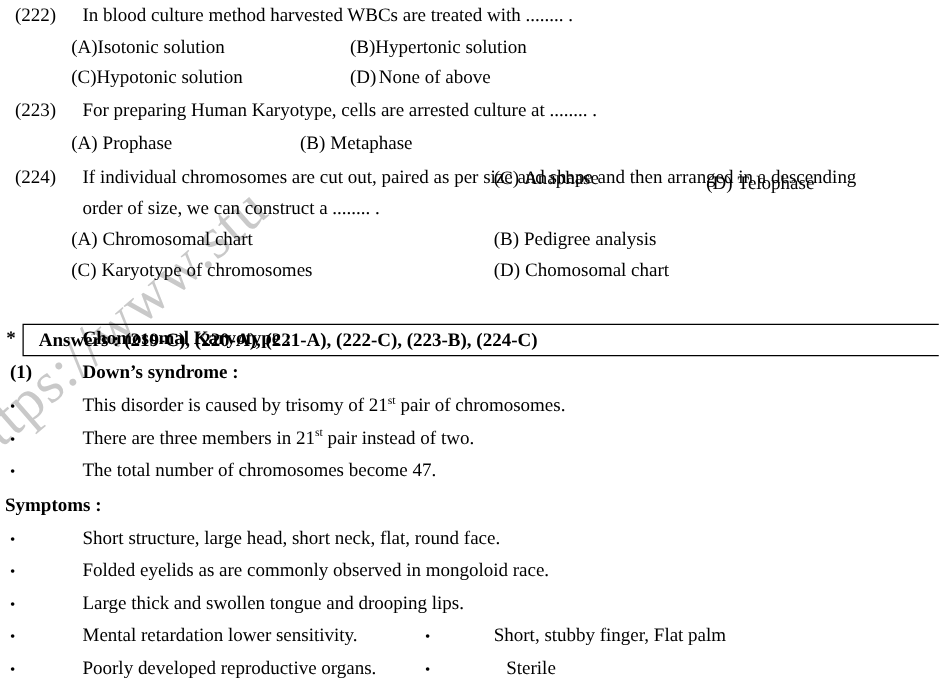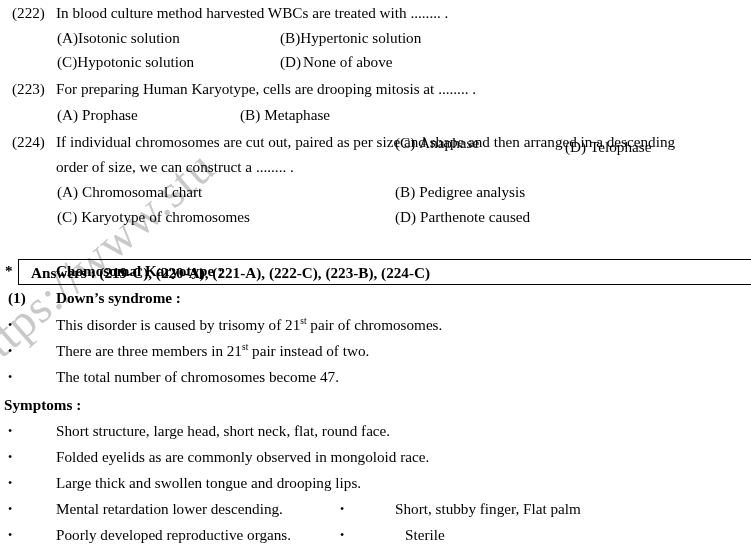--- a/index.html
+++ b/index.html
@@ -70,21 +70,21 @@
     font-weight: bold;
   }
   .marker.bullet {
     left: 8px;
     font-size: 12px;
     line-height: 18px;
   }
 
   .body-text {
     position: absolute;
-    left: 56px;
+    left: 66px;
     top: 0;
     white-space: nowrap;
   }
 
   .opt {
     position: absolute;
     top: 0;
     white-space: nowrap;
   }
   .col-a { left: 57px; }
@@ -160,21 +160,21 @@
     <span class="opt col-a">
       <span>(C)</span><span>Hypotonic solution</span>
     </span>
     <span class="opt col-b2">
       <span>(D)</span><span style="padding-left:2px;">None of above</span>
     </span>
   </div>
 
   <div class="row" style="top:80px;">
     <span class="marker">(223)</span>
-    <span class="body-text">For preparing Human Karyotype, cells are drooping mitosis at ........ .</span>
+    <span class="body-text">For preparing Human Karyotype, cells are arrested culture at ........ .</span>
   </div>
   <div class="row" style="top:106px;">
     <span class="opt col-a">
       <span>(A)</span><span style="padding-left:4px;">Prophase</span>
     </span>
     <span class="opt col-b4">
       <span>(B)</span><span style="padding-left:4px;">Metaphase</span>
     </span>
     <span class="opt col-c4">
       <span>(C)</span><span style="padding-left:4px;">Anaphase</span>
@@ -197,21 +197,21 @@
     </span>
     <span class="opt col-b-wide">
       <span>(B)</span><span style="padding-left:4px;margin-top:12px;">Pedigree analysis</span>
     </span>
   </div>
   <div class="row" style="top:208px;">
     <span class="opt col-a">
       <span>(C)</span><span style="padding-left:4px;">Karyotype of chromosomes</span>
     </span>
     <span class="opt col-b-wide">
-      <span>(D)</span><span style="padding-left:4px;">Parthenote caused</span>
+      <span>(D)</span><span style="padding-left:4px;">Chomosomal chart</span>
     </span>
   </div>
 
   <div id="answers-box">
     <span class="answers-text">Answers : (219-C), (220-A), (221-A), (222-C), (223-B), (224-C)</span>
   </div>
 
   <div class="row" style="top:262px;">
     <span class="marker sym">*</span>
     <span class="body-text bold">Chomosomal Karyotype :</span>
@@ -245,21 +245,21 @@
   <div class="row" style="top:448px;">
     <span class="marker bullet">•</span>
     <span class="body-text">Folded eyelids as are commonly observed in mongoloid race.</span>
   </div>
   <div class="row" style="top:474px;">
     <span class="marker bullet">•</span>
     <span class="body-text">Large thick and swollen tongue and drooping lips.</span>
   </div>
   <div class="row" style="top:500px;">
     <span class="marker bullet">•</span>
-    <span class="body-text">Mental retardation lower descending.</span>
+    <span class="body-text">Mental retardation lower sensitivity.</span>
     <span class="sub-bullet">•</span>
     <span class="sub-text">Short, stubby finger, Flat palm</span>
   </div>
   <div class="row" style="top:526px;">
     <span class="marker bullet">•</span>
     <span class="body-text">Poorly developed reproductive organs.</span>
     <span class="sub-bullet">•</span>
     <span class="sub-text" style="left:405px;">Sterile</span>
   </div>
 

